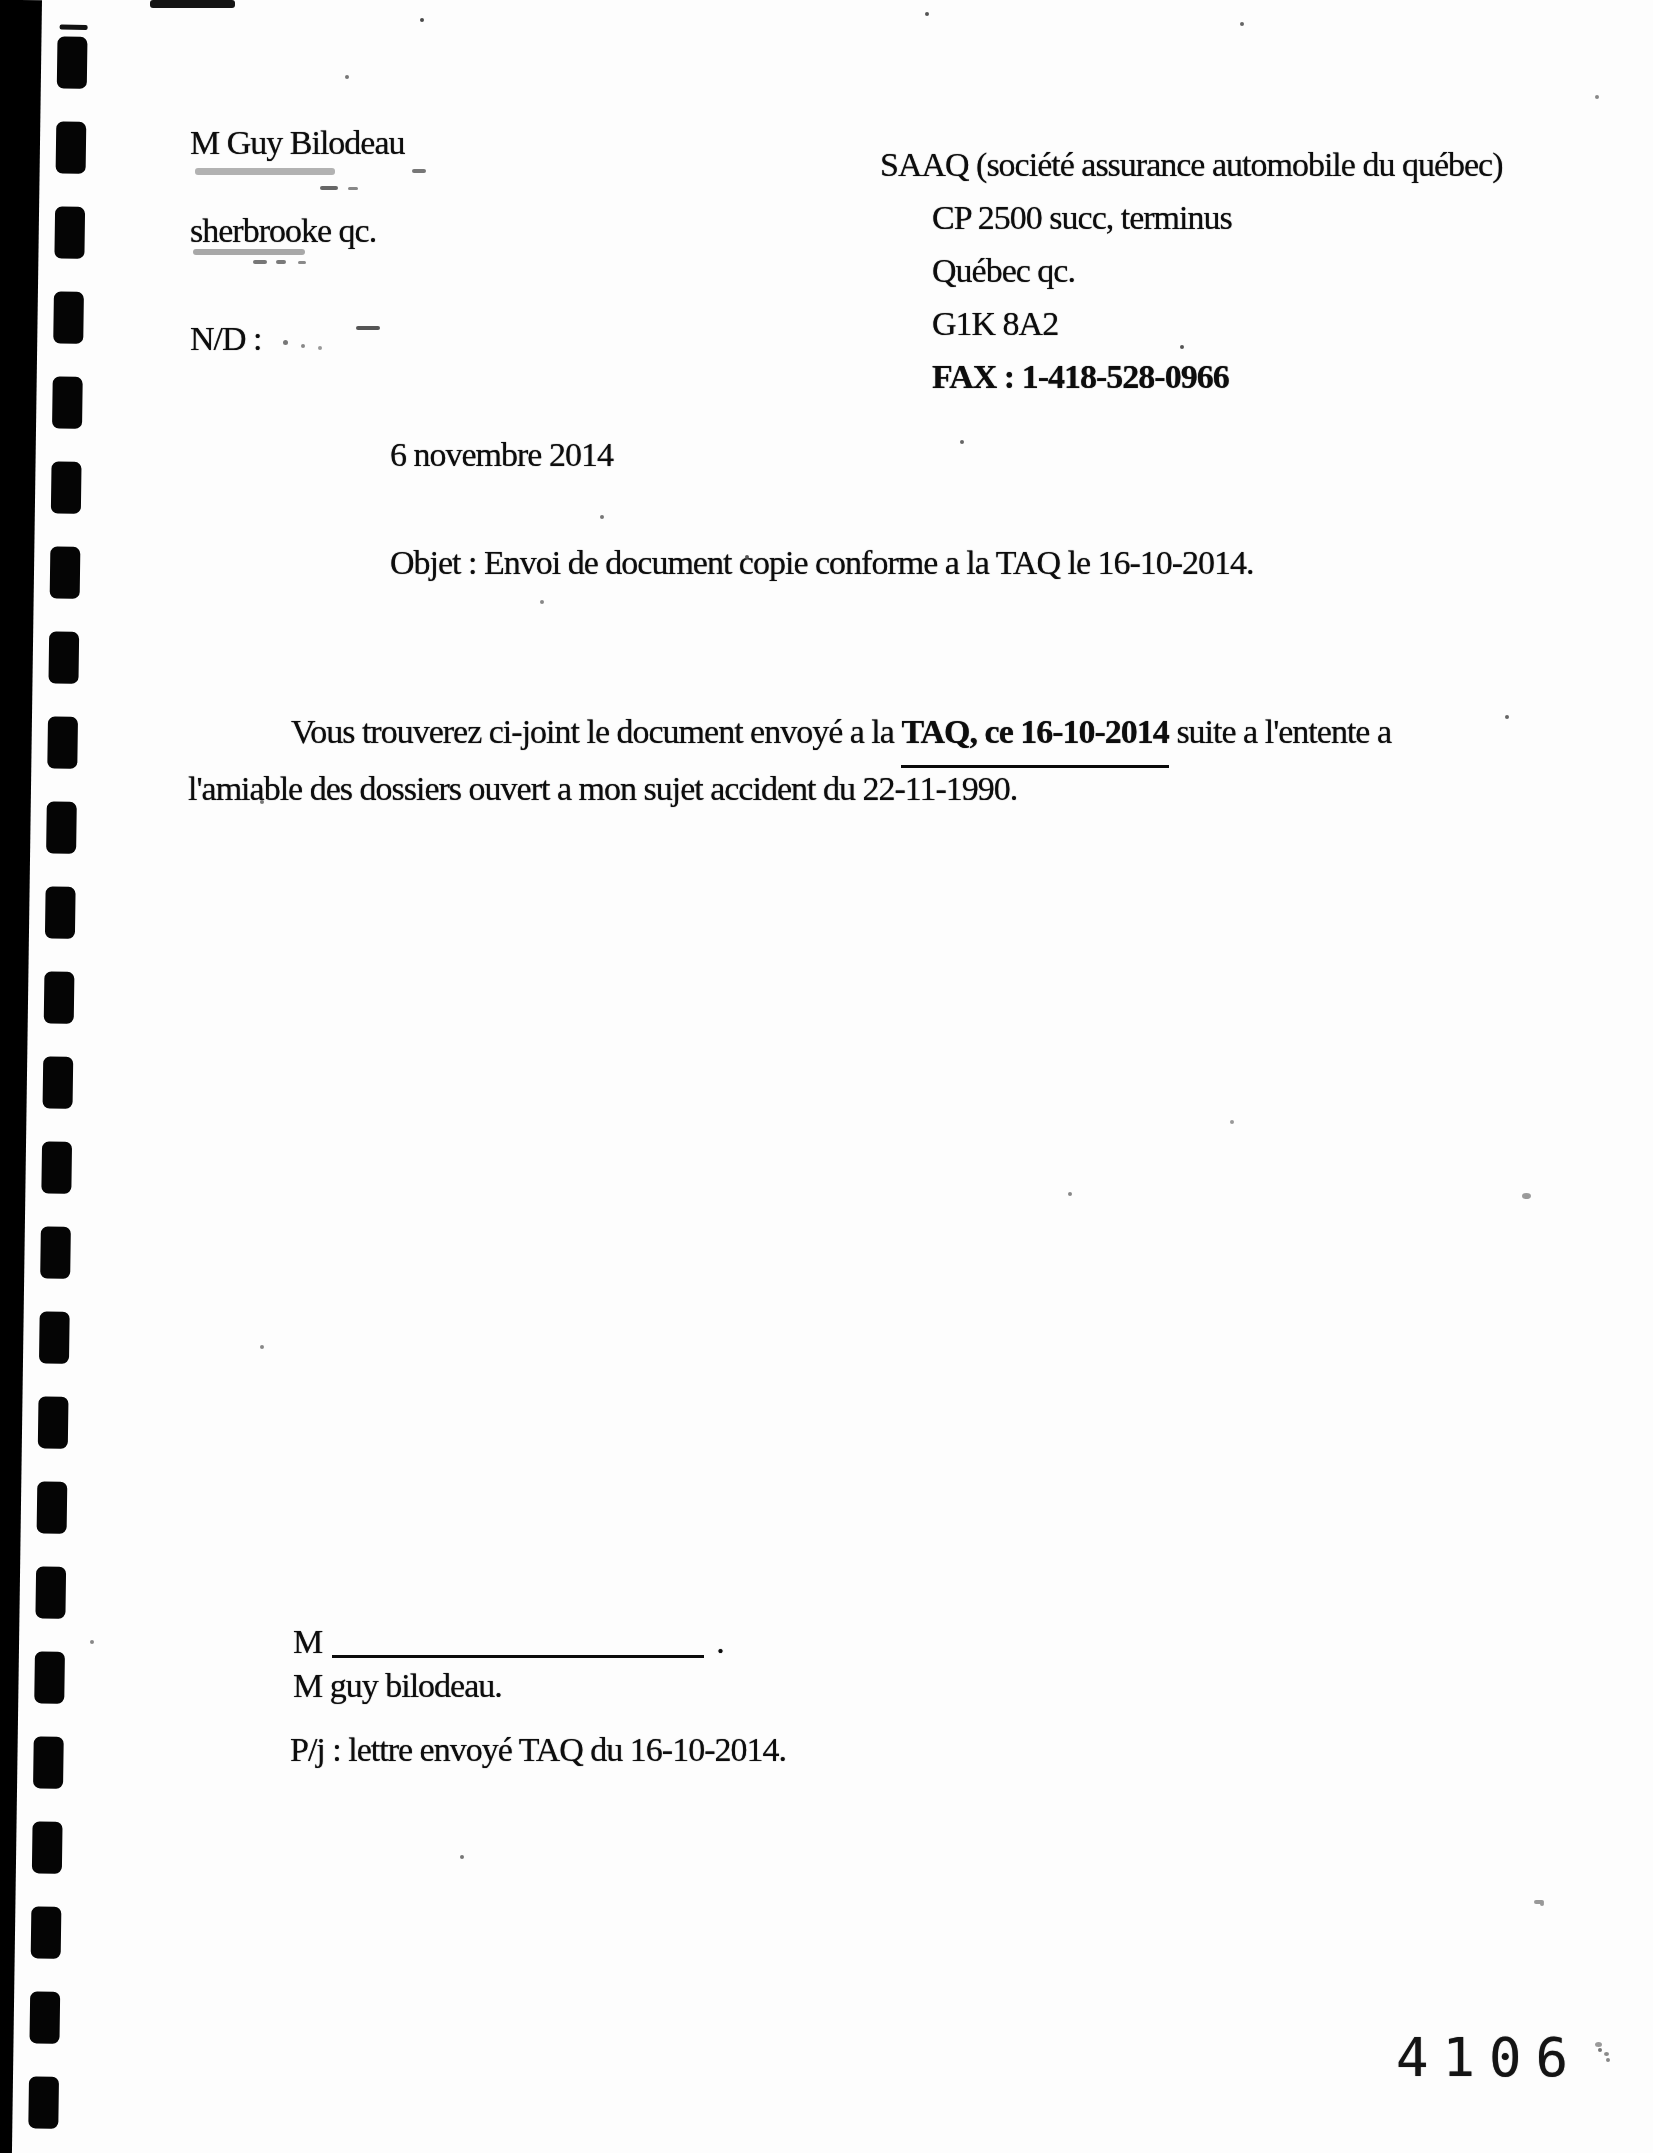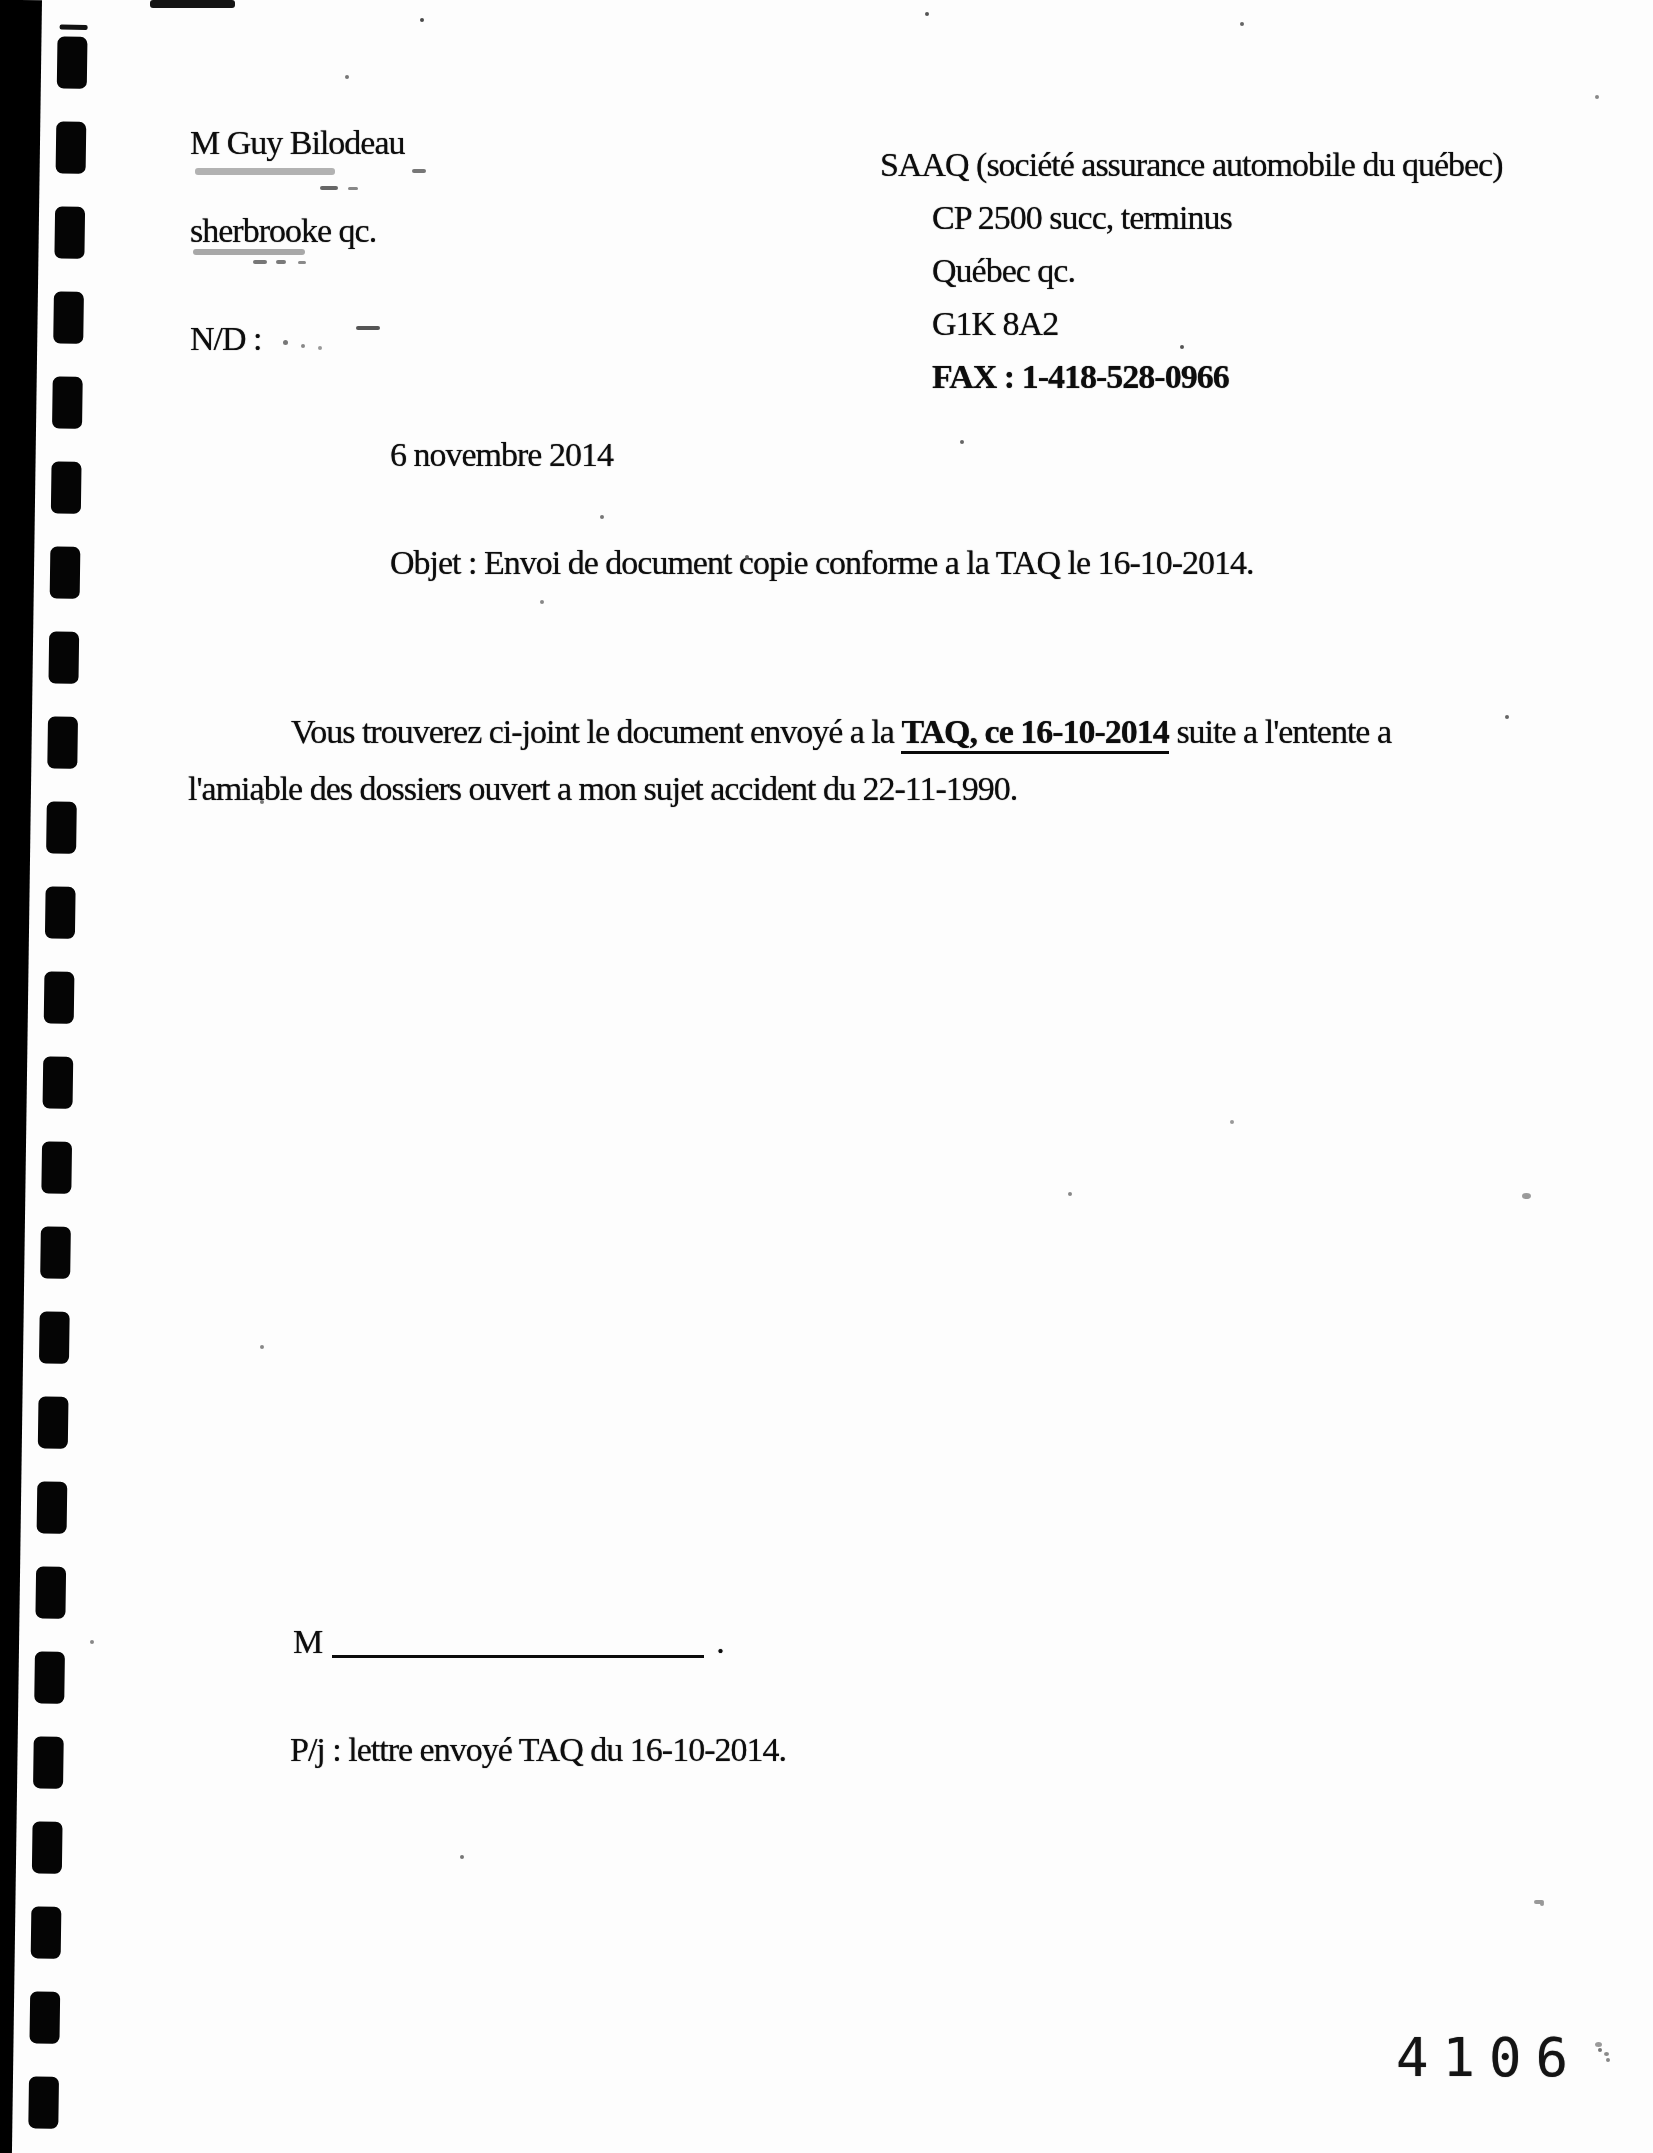--- a/index.html
+++ b/index.html
@@ -26,21 +26,21 @@
   .hole-dash{position:absolute;left:60px;top:24px;width:28px;height:5px;background:#111;border-radius:2px;}
   
   .recipient{position:absolute;left:880px;top:138px;line-height:53px;}
   .recipient .rline{margin-left:52px;}
   .recipient .rline.first{margin-left:0;}
   .recipient .rline.fax{font-weight:bold;}
   
   .para{position:absolute;left:188px;line-height:57px;}
   .para .pline{white-space:nowrap;}
   .para .pline:first-child{text-indent:103px;}
-  .emph{font-weight:bold;border-bottom:3px solid #0a0a0a;padding-bottom:1px;text-align:center;}
+  .emph{font-weight:bold;border-bottom:3px solid #0a0a0a;padding-bottom:15px;text-align:center;}
   
   .sig{position:absolute;left:293px;top:1620px;line-height:44px;}
   .sig-row1{display:flex;align-items:flex-end;}
   .sig-line{display:inline-block;width:372px;height:0;border-bottom:3px solid #0c0c0c;margin:0 12px 6px 10px;}
   
   .stamp{
     position:absolute;left:1396px;top:2026px;
     font-family:"DejaVu Sans Mono", monospace;
     font-size:54px;letter-spacing:14px;color:#141414;
     text-shadow:0 0 1px rgba(0,0,0,.6);
@@ -130,20 +130,21 @@
     </div>
   <div class="txt para" style="top:817px;">
     </div>
 
   <div class="txt sig">
     <div class="sig-row1">
       <span>M</span>
       <span class="sig-line"></span>
       <span>.</span>
     </div>
+    <div class="sig-name">M guy bilodeau.</div>
   </div>
 
   <div class="txt" style="left:290px;top:1731px;">P/j : lettre envoyé TAQ du 16-10-2014.</div>
 
   <div class="stamp">4106</div>
   <div class="smudge" style="left:1595px;top:2042px;width:7px;height:5px;background:#9a9a9a;border-radius:50%;"></div>
   <div class="smudge" style="left:1604px;top:2052px;width:5px;height:4px;background:#8a8a8a;border-radius:50%;"></div>
   <div class="smudge" style="left:1522px;top:1193px;width:9px;height:6px;background:#9b9b9b;border-radius:50%;"></div>
   <div class="smudge" style="left:1534px;top:1900px;width:10px;height:4px;background:#999;"></div>
 

